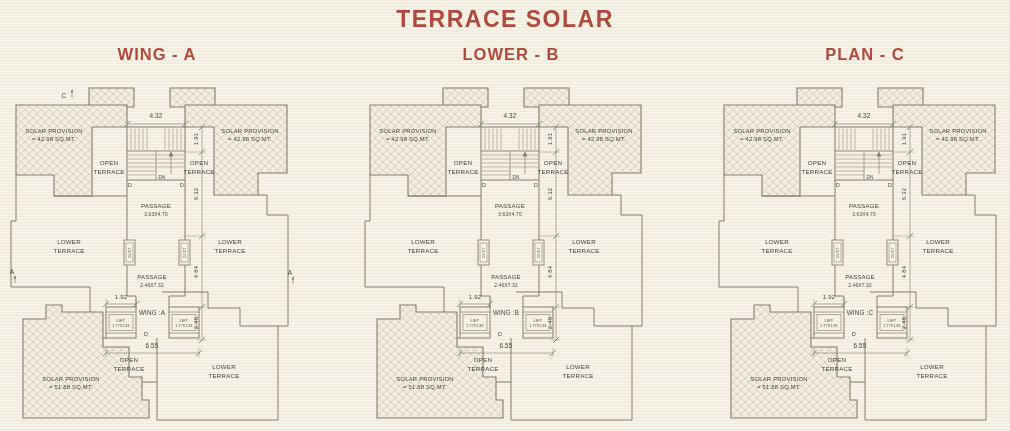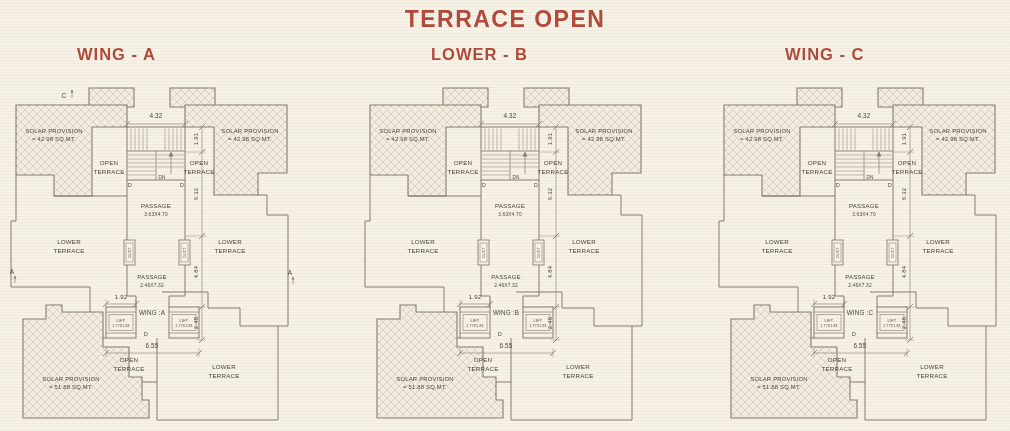--- a/index.html
+++ b/index.html
@@ -13,21 +13,21 @@
     background-image:repeating-linear-gradient(180deg,
       rgba(190,178,155,0.12) 0px, rgba(190,178,155,0.12) 1px,
       rgba(0,0,0,0) 1px, rgba(0,0,0,0) 3px);
   }
   .page-title{
     position:absolute;top:6px;left:0;right:0;margin:0;
     text-align:center;font-size:23px;font-weight:700;
     letter-spacing:1.5px;color:#b04a3a;
   }
   .wing-title{
-    position:absolute;top:45px;width:160px;text-align:left;
+    position:absolute;top:45px;width:160px;text-align:center;
     font-size:16.5px;font-weight:700;letter-spacing:1px;color:#b04a3a;
   }
   #wt-A{left:77px;} #wt-B{left:431px;} #wt-C{left:785px;}
   .wing{position:absolute;top:86px;width:296px;height:345px;}
   #wing-A{left:9px;} #wing-B{left:363px;} #wing-C{left:717px;}
   .defs-holder{position:absolute;width:0;height:0;overflow:hidden;}
   svg text{font-family:"Liberation Sans", sans-serif;}
 </style>
 </head>
 <body>
@@ -38,25 +38,25 @@
     <svg width="0" height="0" aria-hidden="true">
       <defs>
         <pattern id="xhatch" width="8" height="8" patternUnits="userSpaceOnUse">
           <rect width="8" height="8" fill="#f2ecdf"></rect>
           <path d="M0 0L8 8M8 0L0 8" stroke="#c6bdab" stroke-width="0.55"></path>
         </pattern>
       </defs>
     </svg>
   </div>
 
-  <h1 class="page-title">TERRACE OPEN</h1>
+  <h1 class="page-title">TERRACE SOLAR</h1>
 
   <div class="wing-title" id="wt-A">WING - A</div>
   <div class="wing-title" id="wt-B">LOWER - B</div>
-  <div class="wing-title" id="wt-C">WING - C</div>
+  <div class="wing-title" id="wt-C">PLAN - C</div>
 
   <div class="wing" id="wing-A"><svg viewBox="0 0 296 345" width="296" height="345">
         <polygon points="80,2 125,2 125,21 80,21" fill="url(#xhatch)" stroke="#857d6d" stroke-width="1.1"></polygon>
         <polygon points="161,2 206,2 206,21 161,21" fill="url(#xhatch)" stroke="#857d6d" stroke-width="1.1"></polygon>
         <polygon points="7,19 118,19 118,41 83,41 83,110 45,110 45,89 7,89" fill="url(#xhatch)" stroke="#857d6d" stroke-width="1.1"></polygon>
         <polygon points="176,19 278,19 278,87 249,87 249,109 205,109 205,41 176,41" fill="url(#xhatch)" stroke="#857d6d" stroke-width="1.1"></polygon>
         <polygon points="14,233 37,233 37,219 53,219 53,226 94,226 94,261 120,261 120,291 133,291 133,314 140,314 140,332 14,332" fill="url(#xhatch)" stroke="#857d6d" stroke-width="1.1"></polygon>
         <polyline points="7,89 7,135 2,135 2,201 81,201 81,226" fill="none" stroke="#857d6d" stroke-width="1"></polyline>
         <polyline points="45,110 118,110" fill="none" stroke="#857d6d" stroke-width="1"></polyline>
         <polyline points="249,109 258,109 258,129 279,129 279,240" fill="none" stroke="#857d6d" stroke-width="1"></polyline>

